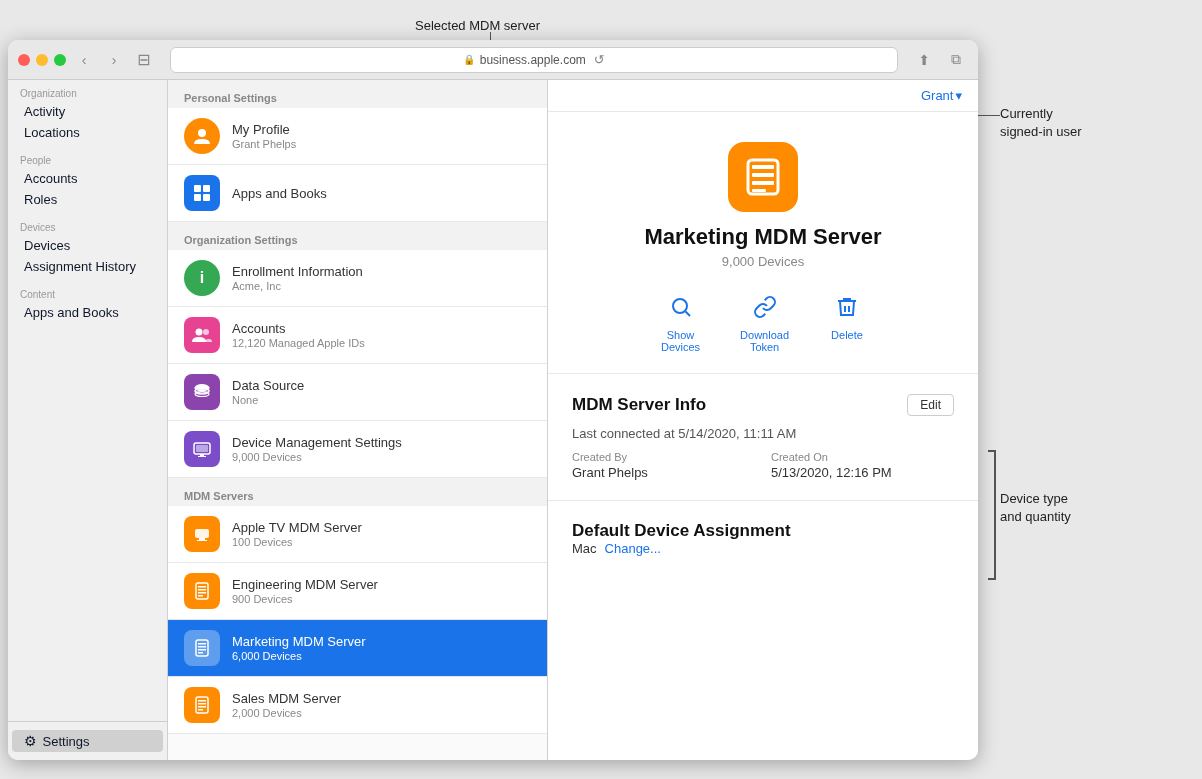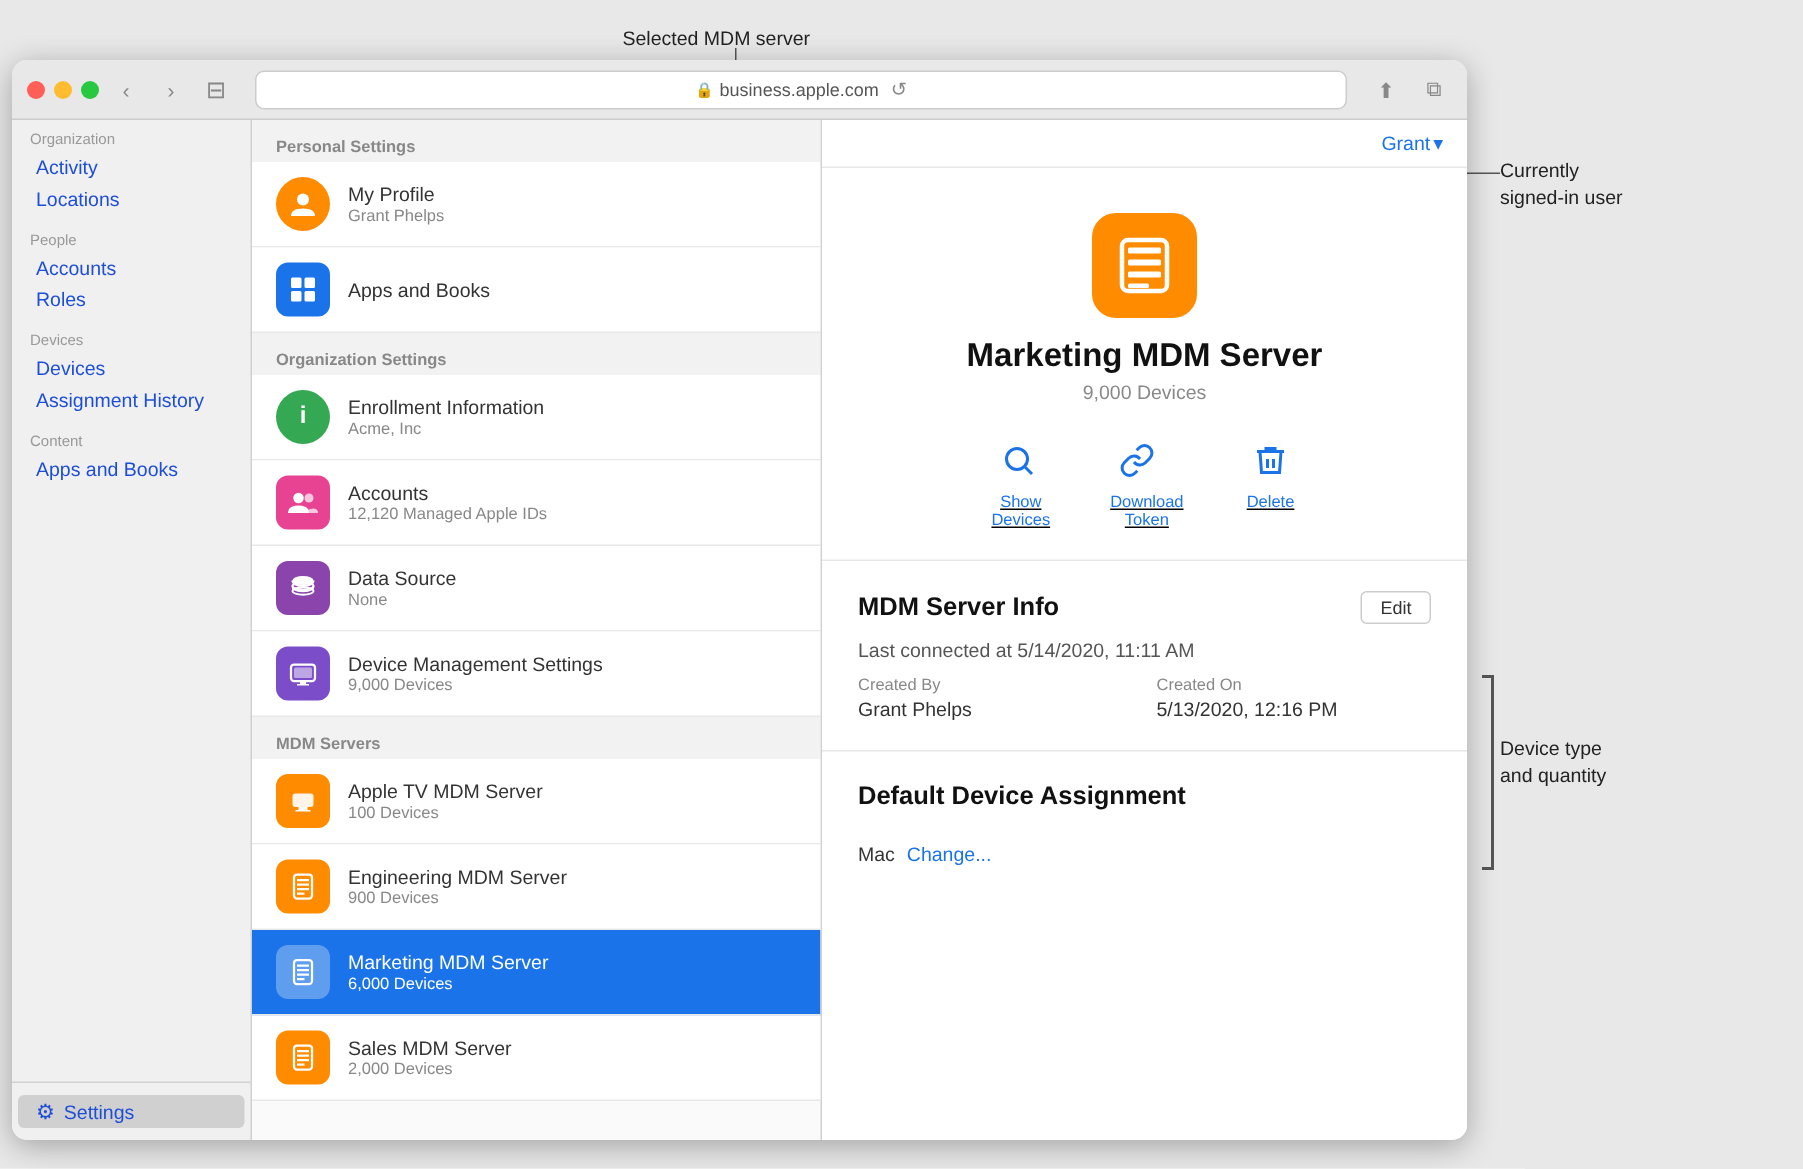--- a/index.html
+++ b/index.html
@@ -144,21 +144,21 @@
       font-weight: 500;
       padding: 0 12px 2px 12px;
       text-transform: none;
     }
 
     .sidebar-item {
       display: flex;
       align-items: center;
       padding: 3px 12px;
       font-size: 13px;
-      color: #1d4ed8;
+      color: #0f172a;
       cursor: pointer;
       border-radius: 4px;
       margin: 0 4px;
     }
 
     .sidebar-item.active {
       background: #d0d0d0;
     }
 
     .sidebar-bottom {
@@ -288,25 +288,25 @@
     }
 
     .action-buttons {
       display: flex;
       gap: 40px;
     }
 
     .action-btn {
       display: flex;
       flex-direction: column;
+      align-items: center;
       gap: 4px;
       cursor: pointer;
       background: none;
       border: none;
-      text-decoration: underline;
     }
 
     .action-btn-icon {
       width: 36px;
       height: 36px;
       display: flex;
       align-items: center;
       justify-content: center;
       font-size: 20px;
       color: #1a73e8;
@@ -371,21 +371,21 @@
     }
 
     .default-assignment-section {
       padding: 20px 24px;
     }
 
     .assignment-row {
       display: flex;
       align-items: center;
       gap: 8px;
-      margin-top: 21px;
+      margin-top: 0;
     }
 
     .assignment-value {
       font-size: 13px;
       color: #333;
     }
 
     .change-link {
       font-size: 13px;
       color: #1a73e8;

